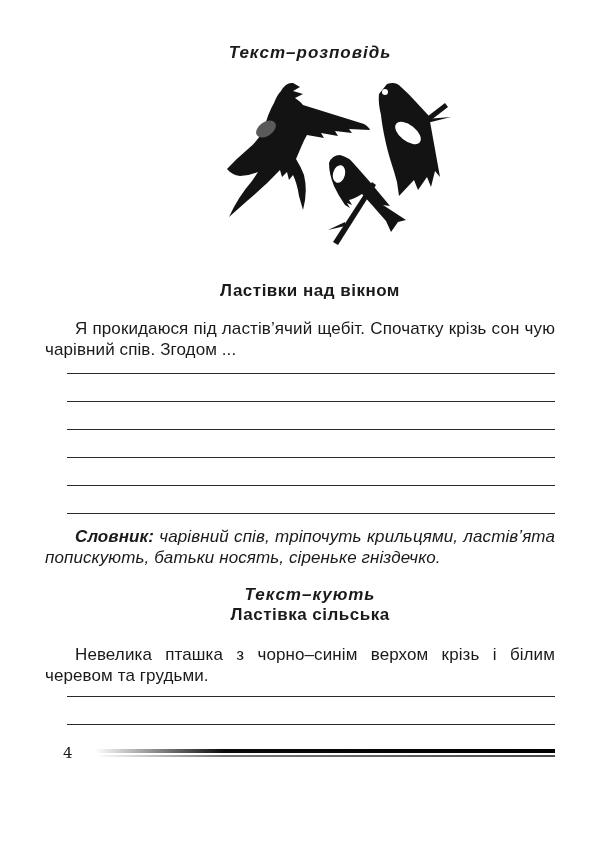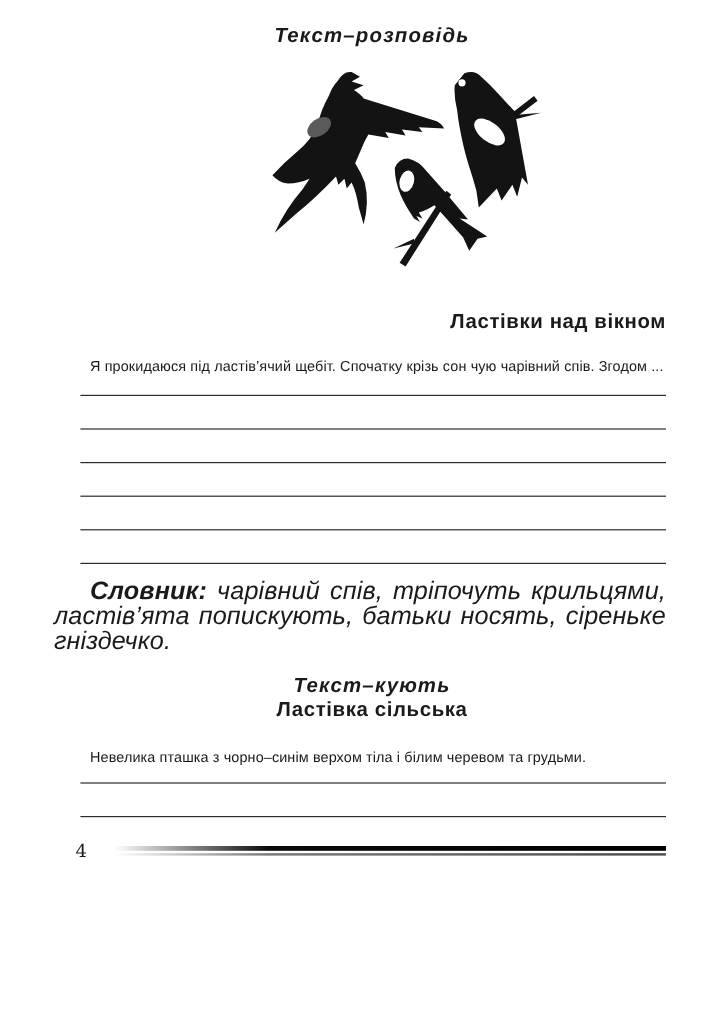--- a/index.html
+++ b/index.html
@@ -6,59 +6,59 @@
   body {
     width: 600px; height: 852px;
     background: #ffffff;
     font-family: "Liberation Sans", sans-serif;
     color: #1a1a1a;
     overflow: hidden;
   }
   .page { position: relative; width: 600px; height: 852px; background: #fff; }
 
   .text-type-title {
-    padding-top: 20px;
+    padding-top: 43px;
     margin: 0 45px 0 65px;
     text-align: center;
     font-size: 17px; font-weight: bold; font-style: italic;
     letter-spacing: 1px;
   }
   .figure {
     margin-top: 14px;
     height: 182px;
     text-align: center;
   }
   .figure svg { display: block; margin: 0 auto; transform: translateX(27px); }
 
   .section-heading {
     margin: 0 45px 0 65px;
     text-align: center;
     font-size: 17px; font-weight: bold;
     letter-spacing: 0.5px;
   }
-  .h1-space { margin-top: 22px; text-align: right; }
+  .h1-space { margin-top: 22px; }
   .h2-space { }
 
   .para {
     margin: 17px 45px 0 45px;
-    font-size: 12px; line-height: 21px;
+    font-size: 17px; line-height: 21px;
     text-align: justify;
     text-indent: 30px;
     letter-spacing: 0.1px;
   }
   .para2 { margin-top: 19px; }
 
   .lines { margin: 0 45px 0 67px; }
   .writing-line { height: 27px; border-bottom: 1.6px solid #2b2b2b; }
   .lines .writing-line:first-child { height: 13px; }
   .lines2 .writing-line:first-child { height: 10px; }
 
   .vocab {
     margin: 12px 45px 0 45px;
-    font-size: 21px; line-height: 21px;
+    font-size: 17px; line-height: 21px;
     text-align: justify;
     text-indent: 30px;
     font-style: italic;
     letter-spacing: 0.1px;
   }
   .vocab .vocab-label { font-weight: bold; }
 
   .type-title2 { padding-top: 0; margin-top: 17px; }
 
   .footer {
@@ -135,21 +135,21 @@
 
   <div class="vocab">
     <span class="vocab-label">Словник:</span>
     <span>чарівний спів, тріпочуть крильцями, ластів’ята попис­кують, батьки носять, сіреньке гніздечко.</span>
   </div>
 
   <div class="text-type-title type-title2">Текст–кують</div>
 
   <div class="section-heading h2-space">Ластівка сільська</div>
 
-  <div class="para para2">Невелика пташка з чорно–синім верхом тіла і білим черевом та грудьми.</div>
+  <div class="para para2">Невелика пташка з чорно–синім верхом крізь і білим черевом та грудьми.</div>
 
   <div class="lines lines2">
       <div class="writing-line"></div>
       <div class="writing-line"></div>
     </div>
 
   <div class="footer">
     <div class="page-num">4</div>
     <div class="footer-rule">
       <div class="rule-top"></div>

